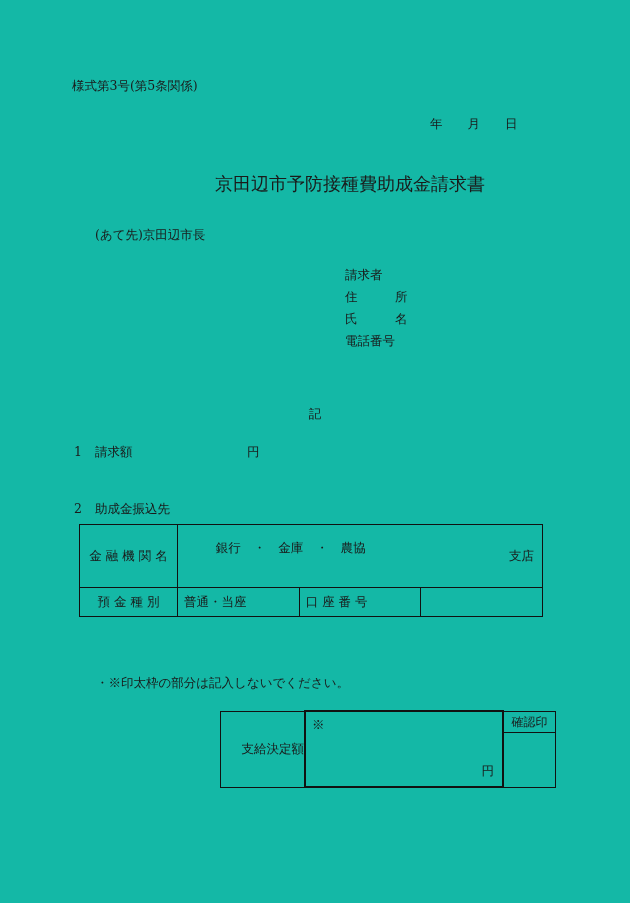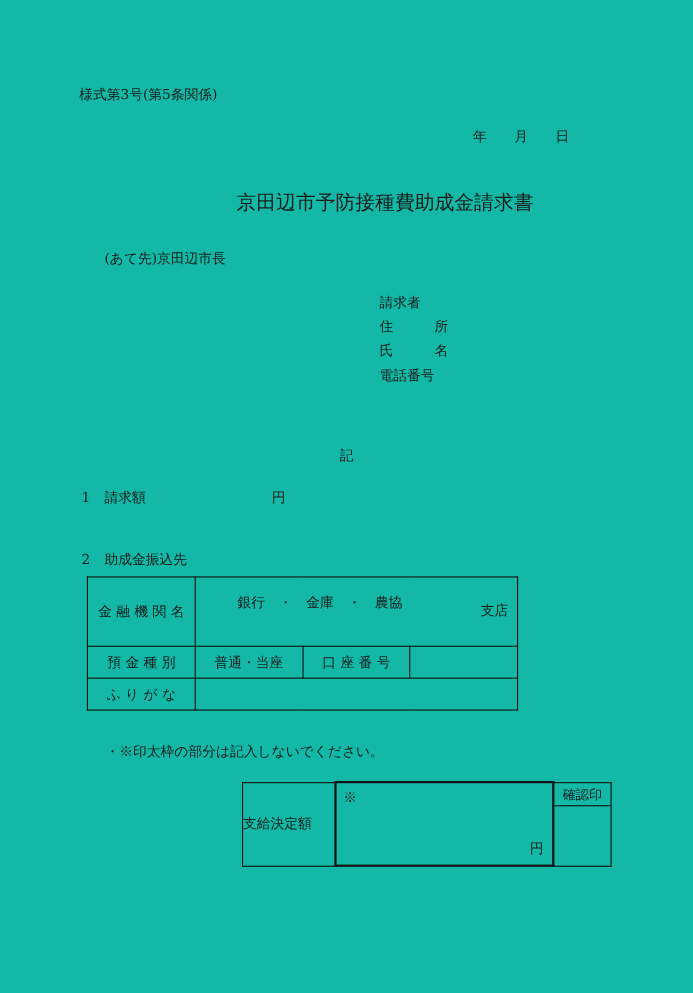--- a/index.html
+++ b/index.html
@@ -40,42 +40,42 @@
   .item1-lbl  { left: 95px; top: 446px; }
   .item1-unit { left: 247px; top: 446px; }
   .item2-no   { left: 74px; top: 503px; }
   .item2-lbl  { left: 95px; top: 503px; }
 
   
   .bank-table {
     position: absolute;
     left: 79px;
     top: 524px;
-    width: 392px;
+    width: 464px;
     border-collapse: collapse;
     table-layout: fixed;
     font-size: 12.5px;
   }
   .bank-table td {
     border: 1px solid #111;
     height: 28px;
     padding: 0 6px;
     vertical-align: middle;
     white-space: pre;
   }
   .lbl-cell { text-align: center; width: 85px; }
   .bank-row1-body { position: relative; text-align: left; }
   .bank-row1-body .branch {
     position: absolute;
     right: 8px;
     top: 50%;
     transform: translateY(-50%);
   }
-  .kind-cell { text-align: center; width: 78px; }
-  .acctno-cell { text-align: center; width: 78px; }
+  .kind-cell { text-align: left; width: 78px; }
+  .acctno-cell { width: 78px; }
 
   
   .note { left: 96px; top: 677px; }
 
   
   .official-table {
     position: absolute;
     left: 220px;
     top: 710px;
     width: 332px;
@@ -84,21 +84,21 @@
     font-size: 12.5px;
   }
   .official-table td {
     border: 1px solid #111;
     vertical-align: middle;
     padding: 0;
   }
   .decided-lbl {
     width: 83px;
     height: 74px;
-    text-align: left;
+    text-align: right;
     white-space: pre;
   }
   .amount-cell {
     width: 196px;
     height: 74px;
     border: 2px solid #111 !important;
     position: relative;
   }
   .amount-cell .mark {
     position: absolute;
@@ -162,24 +162,20 @@
         <span>銀行　・　金庫　・　農協</span>
         <span class="branch">支店</span>
       </td>
     </tr>
     <tr>
       <td class="lbl-cell">預 金 種 別</td>
       <td class="kind-cell">普通・当座</td>
       <td class="acctno-cell">口 座 番 号</td>
       <td></td>
     </tr>
-    <tr>
-      <td class="lbl-cell">ふ り が な</td>
-      <td colspan="3"></td>
-    </tr>
   </tbody>
     </table>
 
   <div class="abs t13 note">・※印太枠の部分は記入しないでください。</div>
 
   <table class="official-table">
     <tbody>
         <tr>
       <td class="decided-lbl">支給決定額</td>
       <td class="amount-cell">

